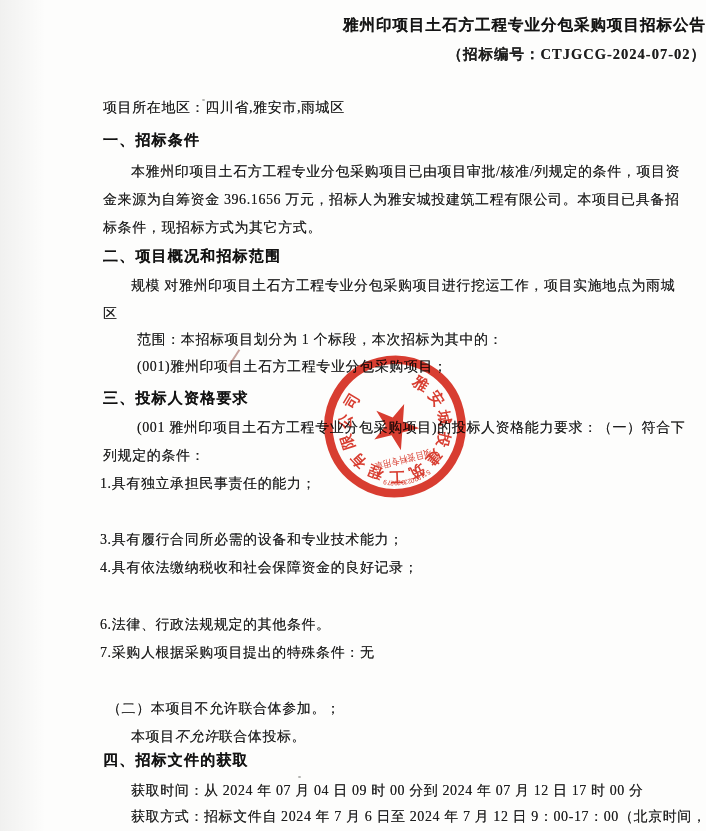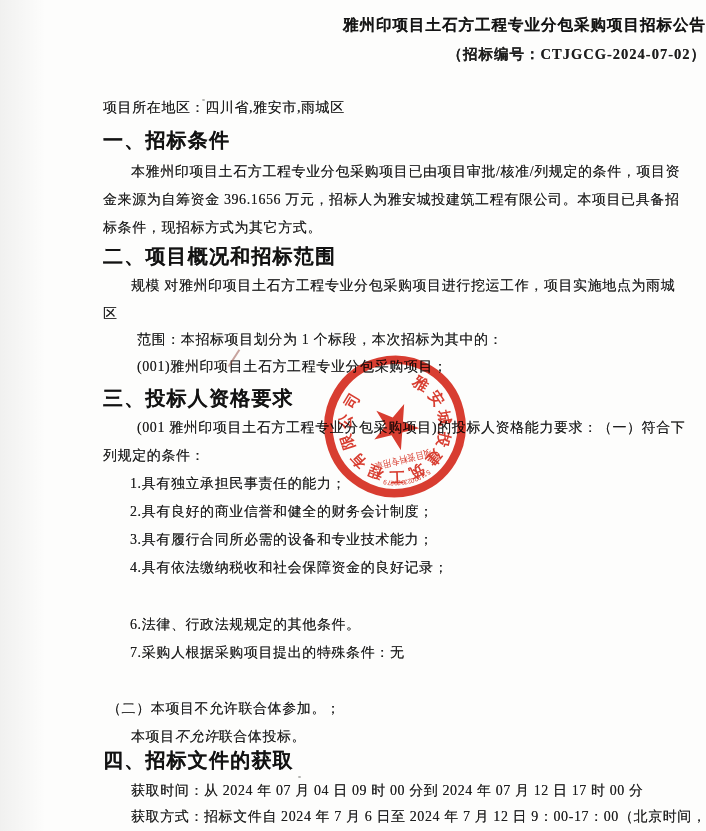--- a/index.html
+++ b/index.html
@@ -25,26 +25,26 @@
     text-shadow:0 0 0.4px rgba(30,30,30,.7);
   }
   .center{left:0;width:706px;text-align:right;letter-spacing:1px;}
   .title{
     font-family:"Liberation Sans","DejaVu Sans",sans-serif;
     font-weight:bold;font-size:15.5px;color:#141414;
   }
   .subtitle{font-weight:bold;font-size:14.5px;}
   .heading{
     font-family:"Liberation Sans","DejaVu Sans",sans-serif;
-    font-weight:bold;font-size:20px;color:#121212;letter-spacing:1.2px;
+    font-weight:bold;font-size:15px;color:#121212;letter-spacing:1.2px;
   }
   .ind{left:131px;}   
   .ind2{left:137px;}  
   .half{left:107px;}  
-  .item{left:100px;margin-left:30px;}  
+  .item{left:100px;}  
   .it{font-style:italic;}
   
   #stamp{
     position:absolute;left:320px;top:348px;
     width:150px;height:157px;
     mix-blend-mode:multiply;opacity:.9;
     pointer-events:none;
   }
   
   .slash{
@@ -74,21 +74,20 @@
   <div class="ln ind" style="top:277px">规模  对雅州印项目土石方工程专业分包采购项目进行挖运工作，项目实施地点为雨城</div>
   <div class="ln" style="top:305px">区</div>
   <div class="ln ind2" style="top:331px">范围：本招标项目划分为 1 个标段，本次招标为其中的：</div>
   <div class="ln ind2" style="top:358px">(001)雅州印项目土石方工程专业分包采购项目；</div>
 
   <div class="ln heading" style="top:389px">三、投标人资格要求</div>
   <div class="ln ind2" style="top:419px">(001 雅州印项目土石方工程专业分包采购项目)的投标人资格能力要求：（一）符合下</div>
   <div class="ln" style="top:447px">列规定的条件：</div>
 
   <div class="ln item" style="top:475px">1.具有独立承担民事责任的能力；</div>
-  <div class="ln item" style="top:503px">2.具有良好的商业信誉和健全的财务会计制度；</div>
   <div class="ln item" style="top:531px">3.具有履行合同所必需的设备和专业技术能力；</div>
   <div class="ln item" style="top:559px">4.具有依法缴纳税收和社会保障资金的良好记录；</div>
   <div class="ln item" style="top:616px">6.法律、行政法规规定的其他条件。</div>
   <div class="ln item" style="top:644px">7.采购人根据采购项目提出的特殊条件：无</div>
 
   <div class="ln half" style="top:700px">（二）本项目不允许联合体参加。；</div>
   <div class="ln ind" style="top:728px"><span>本项目</span><span class="it">不允许</span><span>联合体投标。</span></div>
 
   <div class="ln heading" style="top:751px">四、招标文件的获取</div>
   <div class="ln ind" style="top:782px">获取时间：从 2024 年 07 月 04 日  09 时 00 分到 2024 年 07 月 12 日  17 时 00 分</div>

